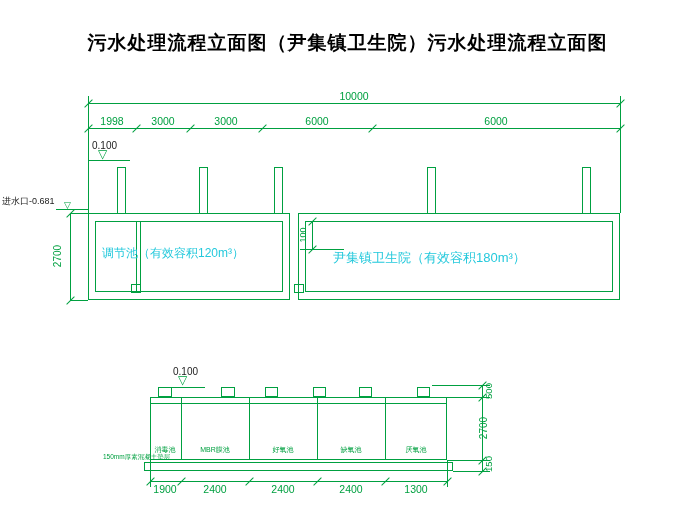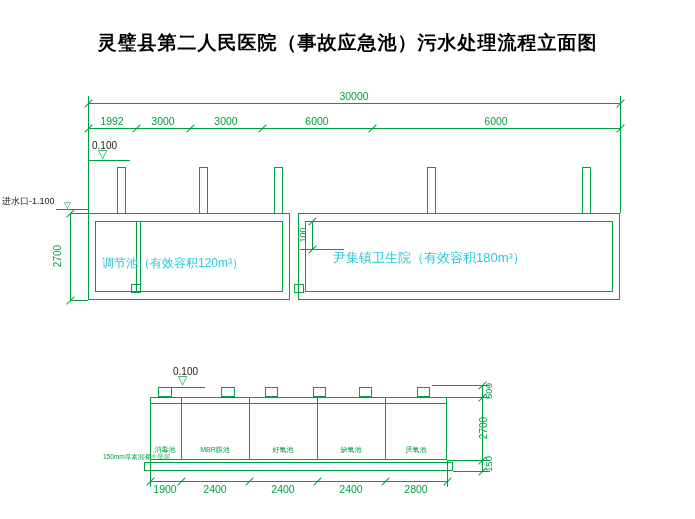--- a/index.html
+++ b/index.html
@@ -17,50 +17,50 @@
   .ctr{text-align:center;}
   .rl{position:absolute;color:#00A040;width:30px;text-align:center;transform:rotate(-90deg);font-size:10px;line-height:12px;}
   .tri{position:absolute;color:#00A040;font-size:12px;line-height:12px;}
   .tiny{font-size:7px;line-height:8px;}
 </style>
 </head>
 <body>
 
 <div class="sheet">
 
-  <div class="title">灵璧县第二人民医院（事故应急池）污水处理流程立面图</div>
+  <div class="title">污水处理流程立面图（尹集镇卫生院）污水处理流程立面图</div>
 
   <div>
 
     <i class="ln v" style="left:88px;top:96px;height:117px"></i>
     <i class="ln v" style="left:620px;top:96px;height:117px"></i>
 
     <i class="ln h" style="left:88px;top:103px;width:532px"></i>
     <i class="tk" style="left:83px;top:103px"></i>
     <i class="tk" style="left:615px;top:103px"></i>
-    <div class="gl ctr" style="left:88px;top:90px;width:532px">30000</div>
+    <div class="gl ctr" style="left:88px;top:90px;width:532px">10000</div>
 
     <i class="ln h" style="left:88px;top:128px;width:532px"></i>
     <i class="tk" style="left:83px;top:128px"></i>
     <i class="tk" style="left:131px;top:128px"></i>
     <i class="tk" style="left:185px;top:128px"></i>
     <i class="tk" style="left:257px;top:128px"></i>
     <i class="tk" style="left:367px;top:128px"></i>
     <i class="tk" style="left:615px;top:128px"></i>
-    <div class="gl ctr" style="left:90px;top:115px;width:44px">1992</div>
+    <div class="gl ctr" style="left:90px;top:115px;width:44px">1998</div>
     <div class="gl ctr" style="left:141px;top:115px;width:44px">3000</div>
     <div class="gl ctr" style="left:204px;top:115px;width:44px">3000</div>
     <div class="gl ctr" style="left:295px;top:115px;width:44px">6000</div>
     <div class="gl ctr" style="left:474px;top:115px;width:44px">6000</div>
 
     <div class="dl" style="left:92px;top:140px">0.100</div>
     <span class="tri" style="left:98px;top:148px">▽</span>
     <i class="ln h" style="left:88px;top:160px;width:42px"></i>
 
-    <div class="dl" style="left:2px;top:196px;font-size:9px">进水口-1.100</div>
+    <div class="dl" style="left:2px;top:196px;font-size:9px">进水口-0.681</div>
     <span class="tri" style="left:64px;top:199px;font-size:9px">▽</span>
     <i class="ln h" style="left:56px;top:209px;width:32px"></i>
 
     <i class="ln v" style="left:70px;top:213px;height:87px"></i>
     <i class="ln h" style="left:70px;top:213px;width:18px"></i>
     <i class="ln h" style="left:70px;top:300px;width:18px"></i>
     <i class="tk" style="left:65px;top:213px"></i>
     <i class="tk" style="left:65px;top:300px"></i>
     <div class="rl" style="left:43px;top:250px">2700</div>
 
@@ -79,21 +79,21 @@
     <div class="bx" style="left:274px;top:167px;width:9px;height:47px"></div>
     <div class="bx" style="left:427px;top:167px;width:9px;height:47px"></div>
     <div class="bx" style="left:582px;top:167px;width:9px;height:47px"></div>
 
     <i class="ln v" style="left:312px;top:221px;height:28px"></i>
     <i class="tk" style="left:307px;top:221px"></i>
     <i class="tk" style="left:307px;top:249px"></i>
     <i class="ln h" style="left:300px;top:249px;width:44px"></i>
     <div class="rl" style="left:288px;top:229px;font-size:9px">100</div>
 
-    <div class="cl" style="left:102px;top:256px">调节池（有效容积120m³）</div>
+    <div class="cl" style="left:102px;top:246px">调节池（有效容积120m³）</div>
     <div class="cl" style="left:333px;top:251px;font-size:13px">尹集镇卫生院（有效容积180m³）</div>
   </div>
 
   <div>
 
     <div class="dl" style="left:173px;top:366px">0.100</div>
     <span class="tri" style="left:178px;top:374px">▽</span>
     <i class="ln h" style="left:163px;top:387px;width:42px"></i>
 
     <div class="bx" style="left:158px;top:387px;width:14px;height:10px"></div>
@@ -125,21 +125,21 @@
     <i class="tk" style="left:145px;top:481px"></i>
     <i class="tk" style="left:176px;top:481px"></i>
     <i class="tk" style="left:244px;top:481px"></i>
     <i class="tk" style="left:312px;top:481px"></i>
     <i class="tk" style="left:380px;top:481px"></i>
     <i class="tk" style="left:442px;top:481px"></i>
     <div class="gl ctr" style="left:145px;top:483px;width:40px">1900</div>
     <div class="gl ctr" style="left:195px;top:483px;width:40px">2400</div>
     <div class="gl ctr" style="left:263px;top:483px;width:40px">2400</div>
     <div class="gl ctr" style="left:331px;top:483px;width:40px">2400</div>
-    <div class="gl ctr" style="left:396px;top:483px;width:40px">2800</div>
+    <div class="gl ctr" style="left:396px;top:483px;width:40px">1300</div>
 
     <i class="ln h" style="left:432px;top:385px;width:58px"></i>
     <i class="ln h" style="left:447px;top:397px;width:43px"></i>
     <i class="ln h" style="left:447px;top:460px;width:43px"></i>
     <i class="ln h" style="left:453px;top:471px;width:37px"></i>
     <i class="ln v" style="left:482px;top:385px;height:86px"></i>
     <i class="tk" style="left:477px;top:385px"></i>
     <i class="tk" style="left:477px;top:397px"></i>
     <i class="tk" style="left:477px;top:460px"></i>
     <i class="tk" style="left:477px;top:471px"></i>

